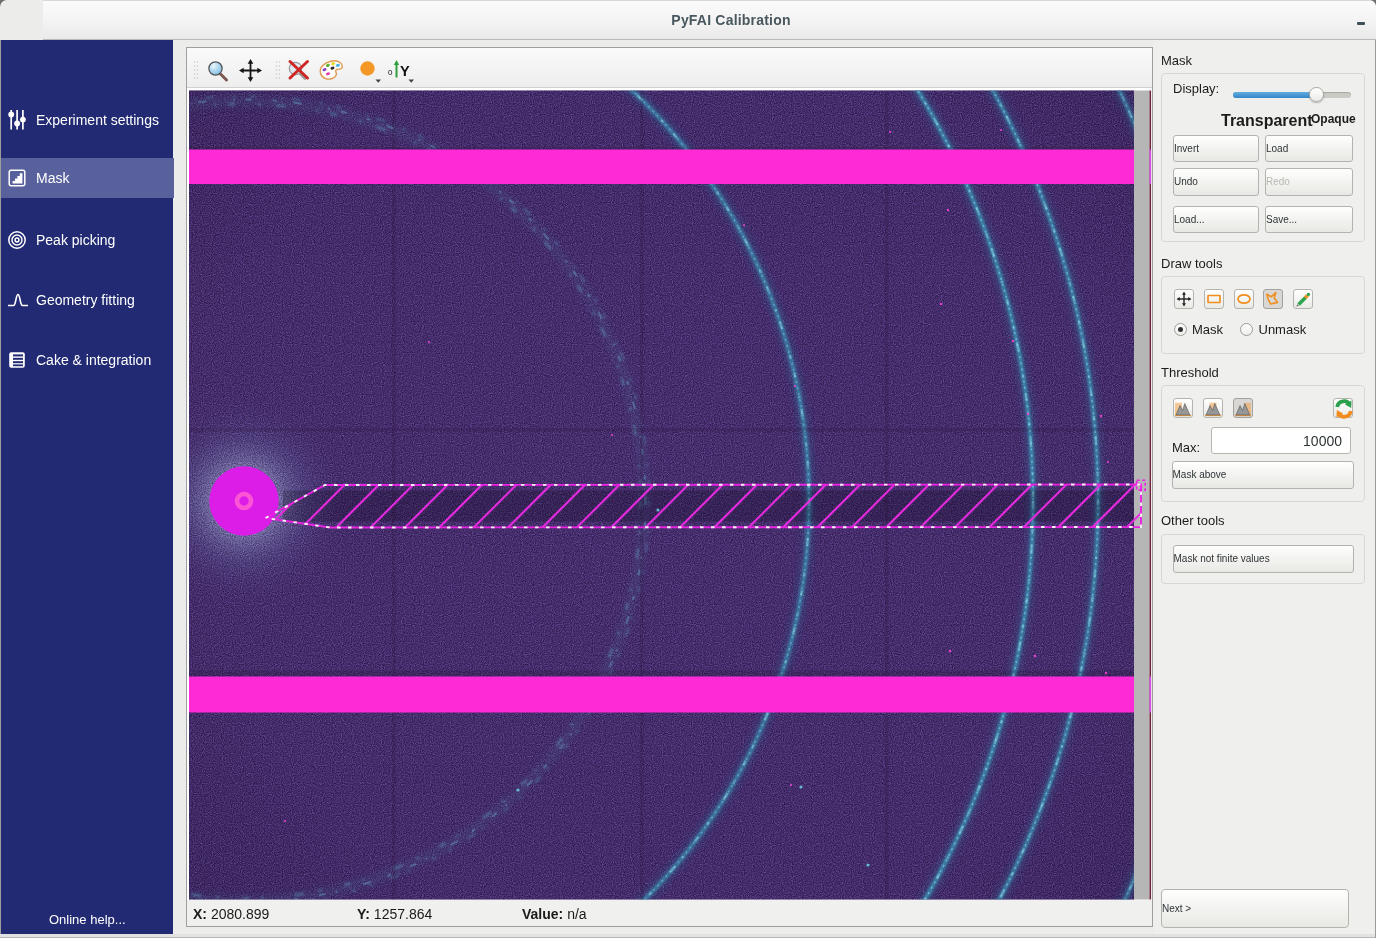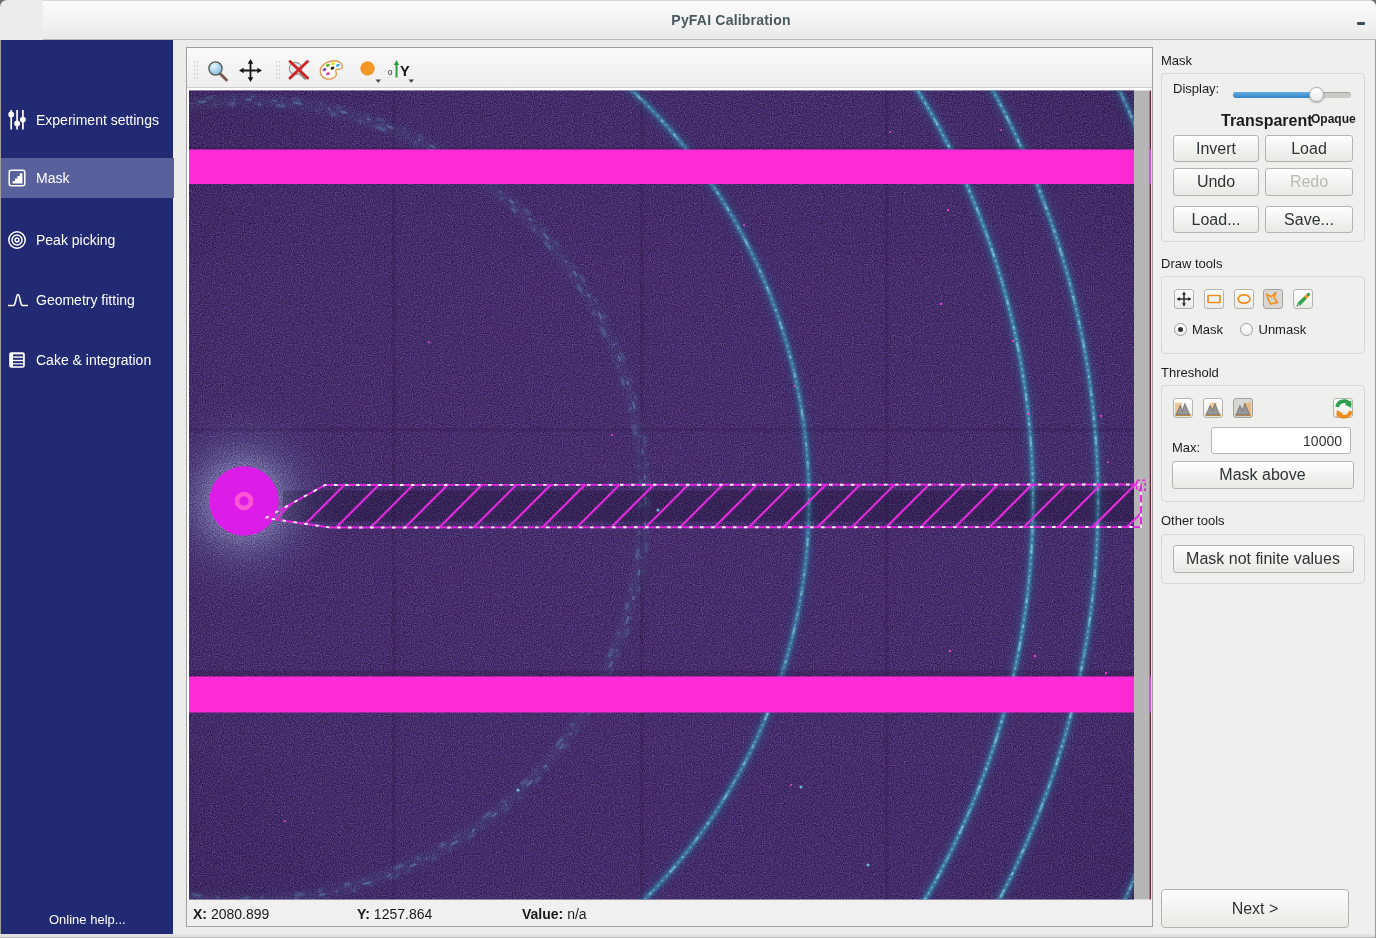--- a/index.html
+++ b/index.html
@@ -23,21 +23,21 @@
     background:linear-gradient(#fafafa,#eeeeee);border-bottom:1px solid #d0d0d0;box-sizing:border-box;}
   .plotwrap{position:absolute;left:1px;top:42px;width:964px;height:810px;}
   .statusbar{position:absolute;left:0px;top:852px;width:965px;height:26px;background:#f0f0ef;
     font-size:14px;color:#1a1a1a;}
   .statusbar b{font-weight:bold;}
   .panel{position:absolute;left:1153px;top:40px;width:221px;height:894px;background:#efefed;font-size:13px;color:#1c1c1c;}
   .grouplabel{position:absolute;font-size:13px;color:#1c1c1c;}
   .groupbox{position:absolute;border:1px solid #d8d8d3;border-radius:4px;box-sizing:border-box;}
   .btn{position:absolute;box-sizing:border-box;border:1px solid #b4b4ae;border-radius:3px;
     background:linear-gradient(#ffffff,#f5f5f3 40%,#e8e8e4);color:#2e3436;
-    font-size:16px;text-align:center;}
+    font-size:10px;}
   .btn.dis{color:#b9b9b3;}
   .toolbtn{position:absolute;width:20px;height:20px;box-sizing:border-box;border:1px solid #b4b4ae;
     border-radius:3px;background:linear-gradient(#ffffff,#e9e9e5);}
   .toolbtn.sel{background:#d9d7d4;border-color:#a3a19d;}
   .radio{position:absolute;width:13px;height:13px;border-radius:50%;box-sizing:border-box;
     border:1px solid #9d9d97;background:linear-gradient(#fdfdfd,#eeeeec);}
   .radio.on::after{content:"";position:absolute;left:3px;top:3px;width:5px;height:5px;border-radius:50%;background:#323232;}
   .input{position:absolute;box-sizing:border-box;background:#ffffff;border:1px solid #b6b6b0;border-radius:3px;
     font-size:14px;color:#2e3436;text-align:right;}
   .bstrip1{position:absolute;left:0;top:934px;width:1376px;height:2.5px;background:#e2e2e2;}

